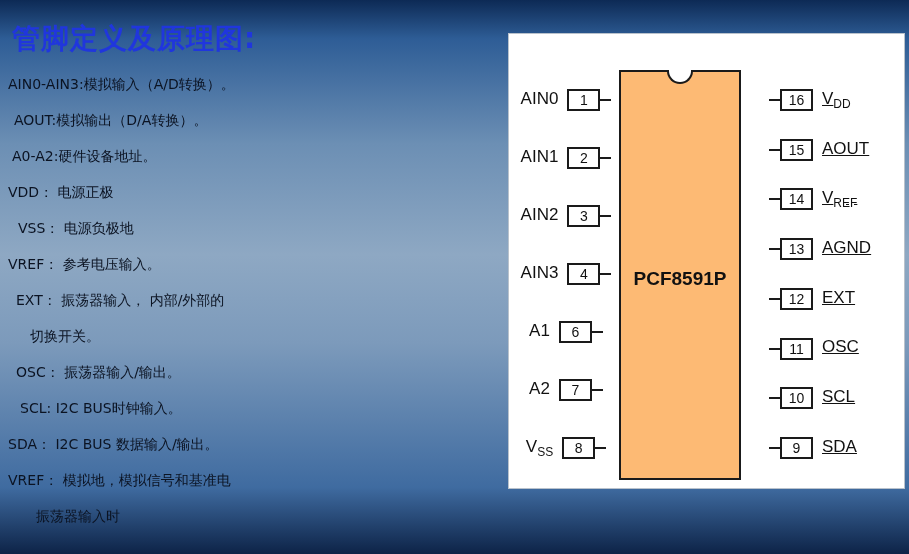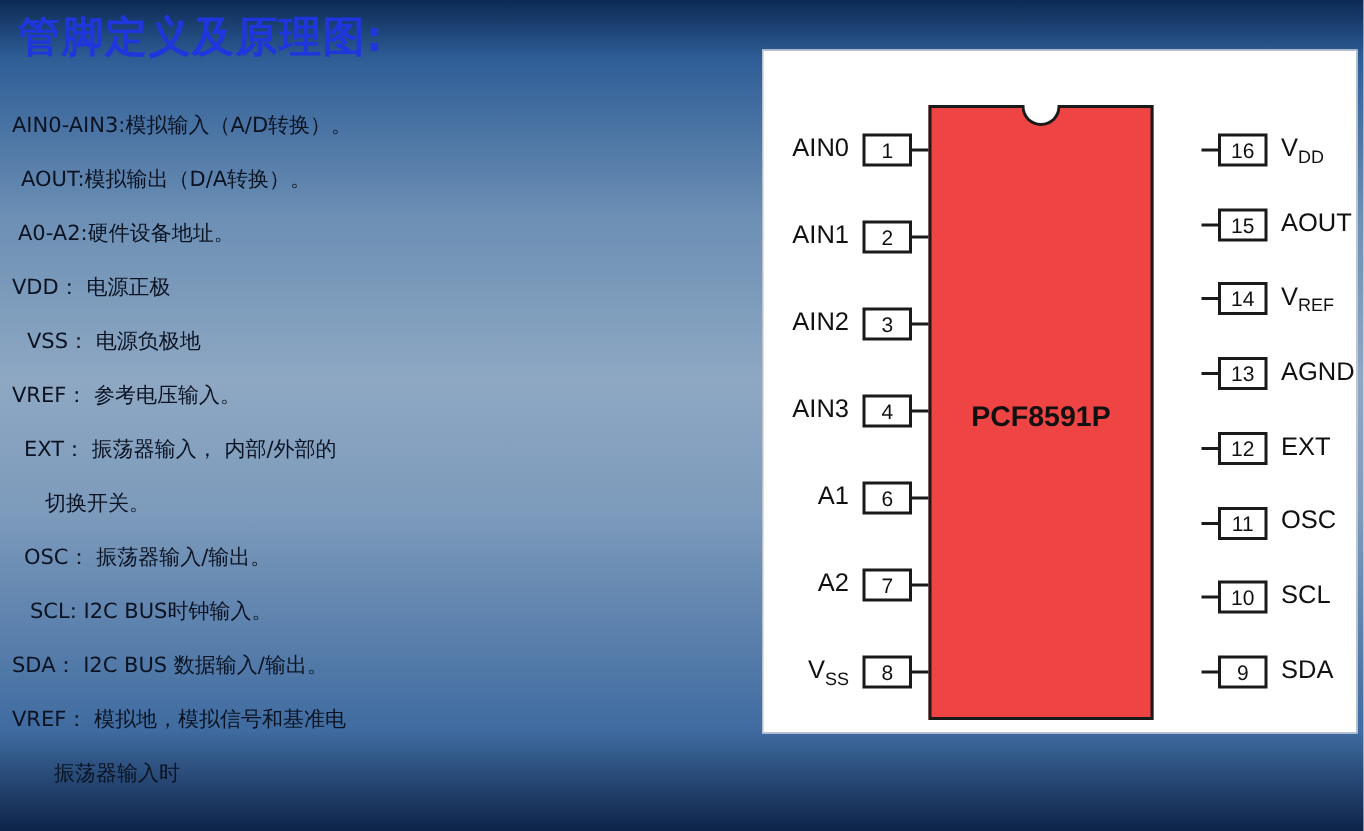--- a/index.html
+++ b/index.html
@@ -15,21 +15,21 @@
       #6c8fb4 26%,
       #8ea8c3 46%,
       #7c9abb 62%,
       #3f6ba0 88%,
       #0d2347 100%);
     font-family: "DejaVu Sans", "Liberation Sans", sans-serif;
   }
   .slide-title {
     position: absolute;
     left: 12px;
-    top: 6px;
+    top: 20px;
     font-size: 28px;
     font-weight: bold;
     color: #2036dd;
     letter-spacing: 1px;
     white-space: nowrap;
   }
   .desc {
     position: absolute;
     left: 6px;
     top: 66px;
@@ -49,24 +49,24 @@
     width: 397px;
     height: 456px;
     background: #ffffff;
     border: 1px solid #b9c2cc;
     font-family: "Liberation Sans", sans-serif;
   }
   .chip {
     position: absolute;
     left: 110px;
     top: 36px;
-    width: 150px;
+    width: 122px;
     height: 410px;
     border: 2px solid #1a1a1a;
-    background: #ef4444;
+    background: #fdba74;
   }
   .notch {
     position: absolute;
     top: -2px;
     left: 50%;
     transform: translateX(-50%);
     width: 26px;
     height: 14px;
     background: #ffffff;
     border: 2px solid #1a1a1a;
@@ -85,34 +85,34 @@
   }
   .pins {
     position: absolute;
     top: 54px;
     height: 372px;
     display: flex;
     flex-direction: column;
     justify-content: space-between;
   }
   .pins.left  { left: 4px;   width: 106px; }
-  .pins.right { left: 260px; width: 133px; padding-left: 32px; }
+  .pins.right { left: 260px; width: 133px; }
   .pin-row {
     display: flex;
     align-items: center;
     height: 24px;
   }
-  .pins.left .pin-row { justify-content: flex-end; }
+  .pins.left .pin-row { justify-content: center; }
   .pin-name {
     font-size: 17px;
     color: #111111;
     white-space: nowrap;
   }
   .pins.left  .pin-name { margin-right: 9px; }
-  .pins.right .pin-name { margin-left: 9px; }
+  .pins.right .pin-name { margin-left: 9px; text-decoration: underline; }
   .pin-sub { font-size: 12px; }
   .pin-box {
     width: 33px;
     height: 22px;
     border: 2px solid #1a1a1a;
     display: flex;
     align-items: center;
     justify-content: center;
     font-size: 14px;
     color: #111111;

